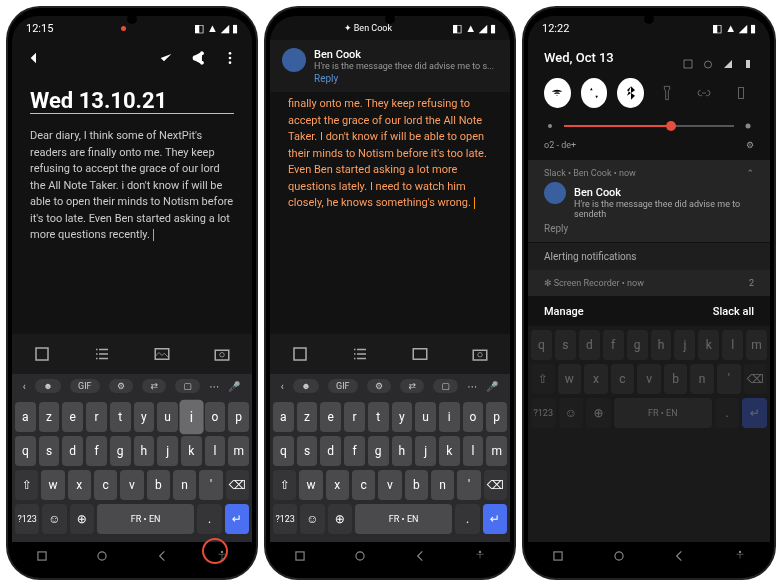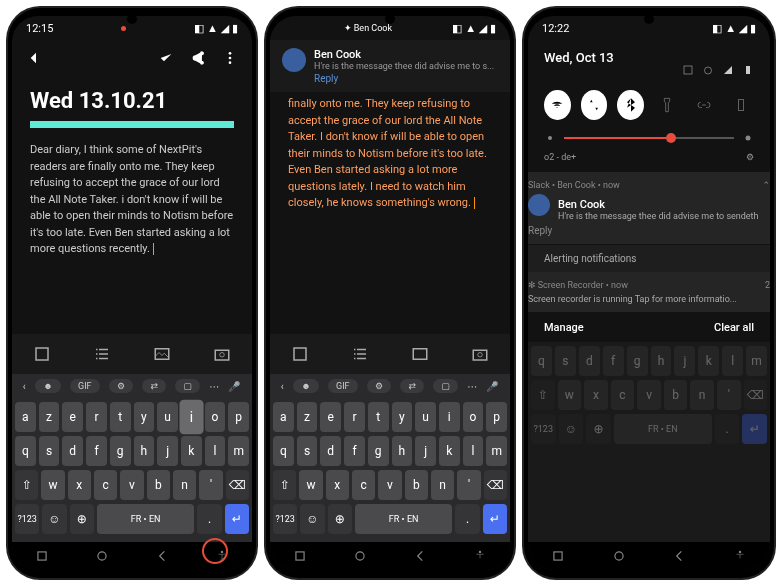--- a/index.html
+++ b/index.html
@@ -7,21 +7,21 @@
 .phone{width:250px;height:570px;background:#000;border-radius:32px;padding:8px 4px;position:relative;box-shadow:0 0 0 2px #222}
 .screen{width:100%;height:100%;background:#121212;border-radius:26px;overflow:hidden;display:flex;flex-direction:column;position:relative}
 .notch{position:absolute;top:6px;left:50%;transform:translateX(-50%);width:10px;height:10px;background:#000;border-radius:50%;z-index:10}
 .status{height:24px;display:flex;justify-content:space-between;align-items:center;padding:0 14px;font-size:11px;color:#fff}
 .status .r{display:flex;gap:3px;align-items:center}
 .dot{width:5px;height:5px;background:#e74c3c;border-radius:50%;display:inline-block}
 .appbar{height:36px;display:flex;align-items:center;justify-content:space-between;padding:0 14px;color:#fff}
 .appbar .l,.appbar .r{display:flex;gap:16px;align-items:center}
 .ic{width:16px;height:16px;fill:#fff}
 .content{flex:1;padding:12px 18px;color:#e0e0e0;overflow:hidden}
-.title{font-size:22px;font-weight:bold;color:#fff;border-bottom:7px solid #5eead4;padding-bottom:8px;margin-bottom:14px}
+.title{font-size:22px;font-weight:bold;color:#fff;border-bottom:1px solid #5eead4;padding-bottom:0;margin-bottom:14px}
 .body{font-size:11px;line-height:1.5;color:#ccc}
 .cursor{display:inline-block;width:1px;height:12px;background:#ff9800;vertical-align:middle}
 .toolbar{height:40px;display:flex;justify-content:space-around;align-items:center;background:#1a1a1a}
 .toolbar .ic{width:18px;height:18px;fill:#aaa}
 .kbrow{display:flex;height:24px;background:#2a2a2d;align-items:center;justify-content:space-around;padding:0 6px}
 .kbrow span{font-size:10px;color:#ccc}
 .kbrow .chip{background:#3a3a3d;border-radius:10px;padding:2px 8px;font-size:9px}
 .kb{background:#2a2a2d;padding:4px 3px}
 .krow{display:flex;gap:3px;margin-bottom:4px}
 .key{flex:1;height:30px;background:#4a4a4d;border-radius:4px;display:flex;align-items:center;justify-content:center;color:#fff;font-size:12px}
@@ -34,33 +34,33 @@
 .circle-hint{position:absolute;bottom:14px;right:28px;width:26px;height:26px;border:2px solid #e74c3c;border-radius:50%;z-index:20}
 .msgbar{display:flex;padding:8px 12px;gap:8px;align-items:flex-start;background:#1a1a1a}
 .avatar{width:24px;height:24px;border-radius:50%;background:#3a5f9f;flex-shrink:0}
 .msgbar .txt{flex:1}
 .msgbar .name{font-size:11px;color:#fff;font-weight:500}
 .msgbar .msg{font-size:9px;color:#999}
 .msgbar .reply{font-size:10px;color:#5a8fd0;margin-top:2px}
 .orange{color:#ff9e5e}
 
 .qs{padding:10px 16px;color:#fff}
-.qs-date{font-size:13px;font-weight:500;margin-bottom:25px}
+.qs-date{font-size:13px;font-weight:500;margin-bottom:13px}
 .qs-icons{display:flex;gap:10px;align-items:center;margin-bottom:12px}
 .qbtn{width:30px;height:30px;border-radius:50%;display:flex;align-items:center;justify-content:center}
 .qbtn.on{background:#fff}
 .qbtn.on .ic{fill:#000}
 .qbtn.off .ic{fill:#888}
 .slider{display:flex;align-items:center;gap:8px;margin-bottom:8px}
 .track{flex:1;height:2px;background:#555;position:relative}
 .thumb{position:absolute;left:60%;top:-4px;width:10px;height:10px;background:#e74c3c;border-radius:50%}
 .track .fill{position:absolute;left:0;width:60%;height:2px;background:#e74c3c}
 .carrier{font-size:9px;color:#999;display:flex;justify-content:space-between}
 .section-h{font-size:10px;color:#aaa;padding:8px 16px;background:#1e1e1e}
-.notif{padding:8px 0;background:#252525;margin-bottom:1px}
+.notif{padding:8px 16px;background:#252525;margin-bottom:1px}
 .notif-h{font-size:9px;color:#888;display:flex;justify-content:space-between;align-items:center}
 .notif-name{font-size:11px;color:#fff;font-weight:500;margin-top:4px}
 .notif-msg{font-size:9px;color:#aaa}
 .notif-reply{font-size:10px;color:#888;margin-top:4px}
 .notif-actions{display:flex;justify-content:space-between;padding:8px 16px;font-size:11px;color:#fff;font-weight:500}
 .kb-dim{opacity:0.35}
 .qs-top{display:flex;justify-content:space-between;align-items:center}
 .qs-topi{display:flex;gap:8px}
 .qs-topi .ic{width:12px;height:12px;fill:#ccc}
 </style>
@@ -383,25 +383,24 @@
         </div>
       </div>
       <div class="notif-reply">Reply</div>
     </div>
     <div class="section-h">Alerting notifications</div>
     <div class="notif">
       <div class="notif-h">
         <span>✻  Screen Recorder  •  now</span>
         <span>2</span>
       </div>
-      <div class="notif-msg" style="margin-top:4px">Screen recorder is running Tap for more informatio...</div>
     </div>
     <div class="notif-actions">
       <span>Manage</span>
-      <span>Clear all</span>
+      <span>Slack all</span>
     </div>
     <div class="kb kb-dim" style="flex:1">
       <div class="krow">
           <div class="key">q</div>
           <div class="key">s</div>
           <div class="key">d</div>
           <div class="key">f</div>
           <div class="key">g</div>
           <div class="key">h</div>
           <div class="key">j</div>

